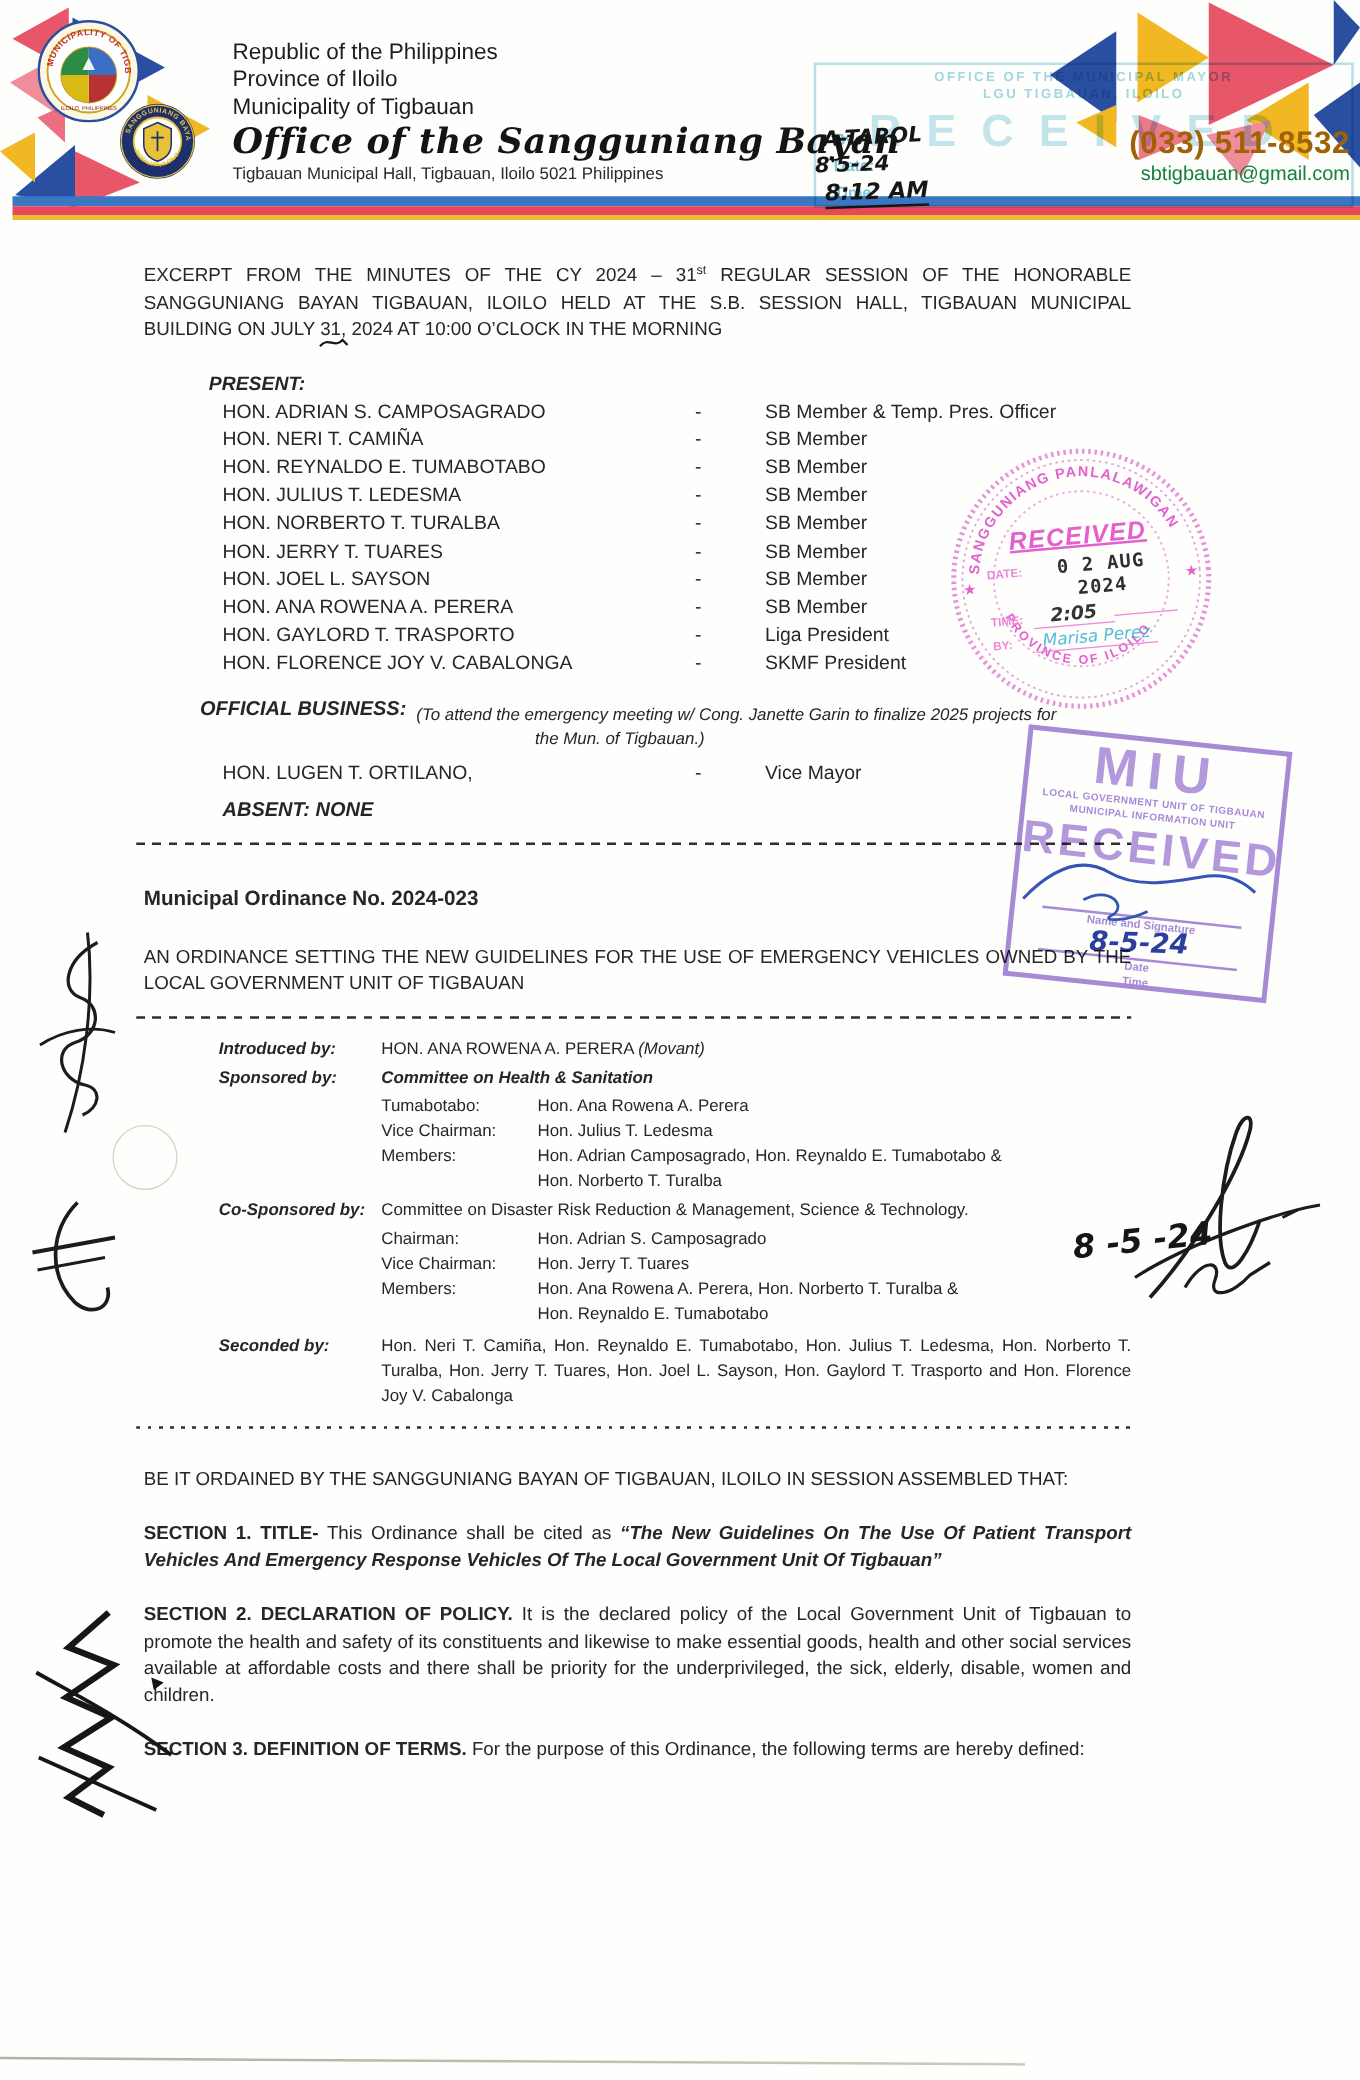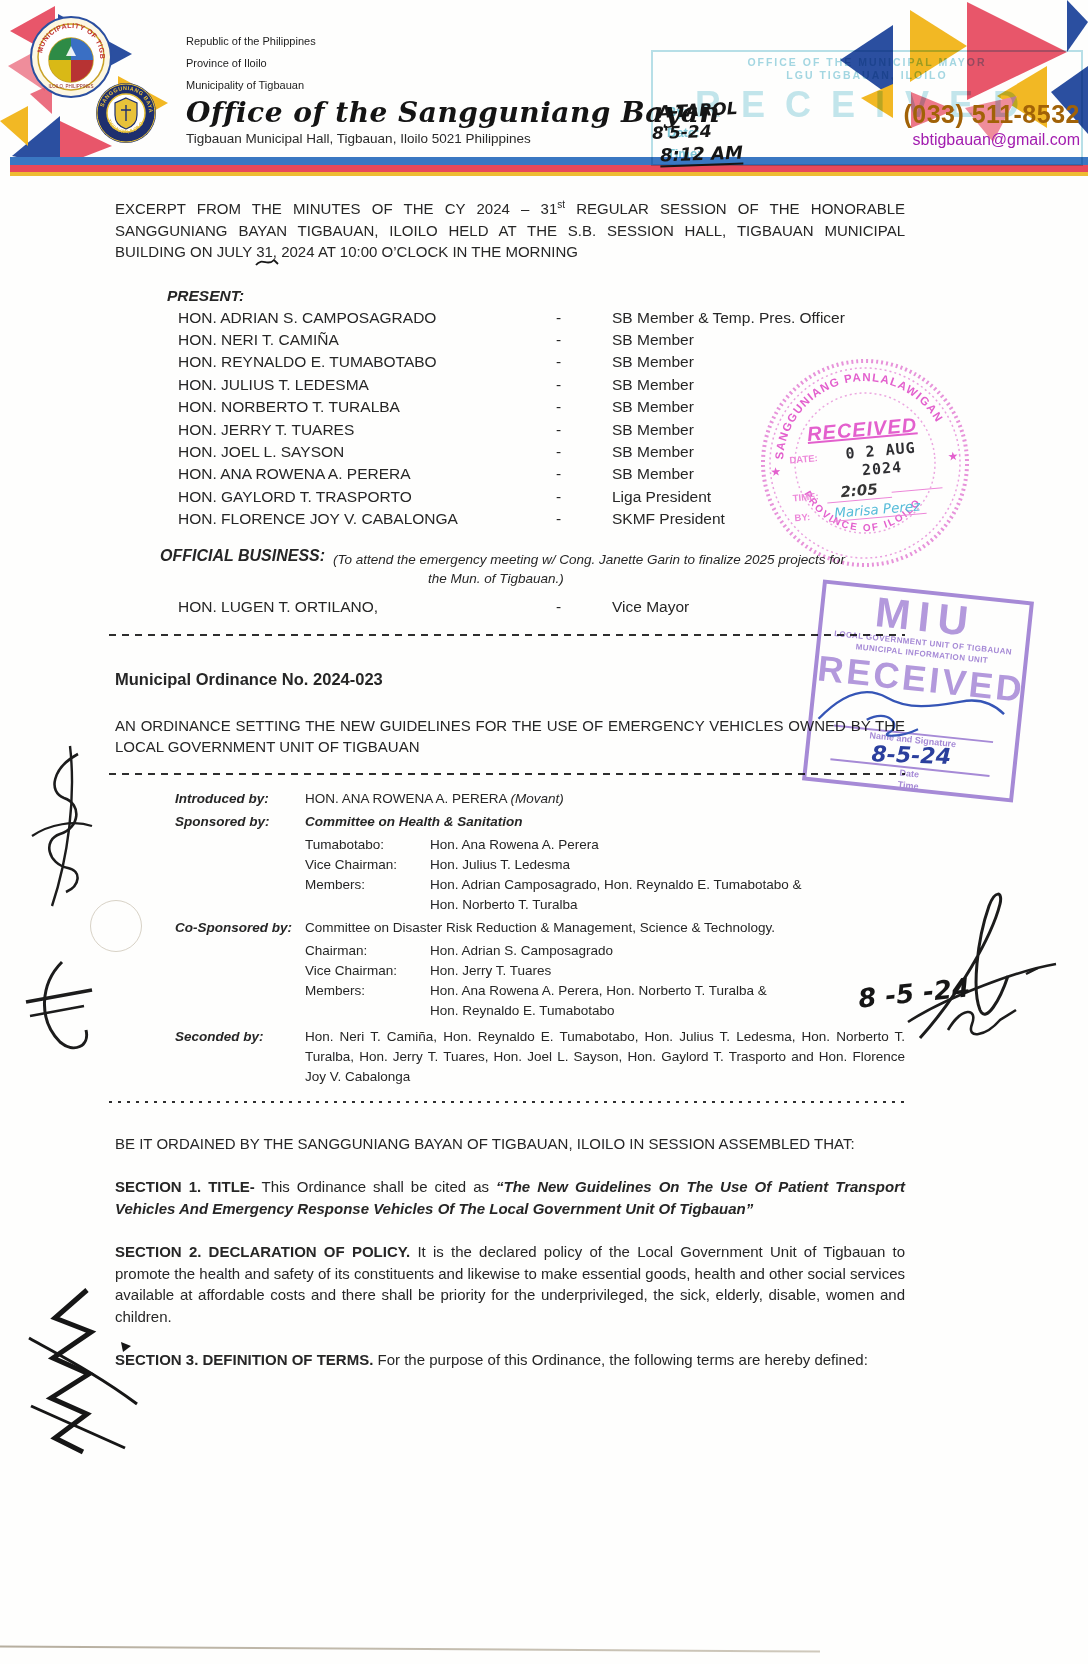--- a/index.html
+++ b/index.html
@@ -4,48 +4,48 @@
 <style>
   * { box-sizing: border-box; }
   html,body { margin:0; padding:0; background:#9a9a9a; }
   .page {
     position: relative; width: 1088px; height: 1664px;
     margin: 0 auto; background: #fefefd; overflow: hidden;
     font-family: "Liberation Sans", sans-serif; color: #262626;
   }
   
   .lh-text { position:absolute; left:186px; top:30px; }
-  .lh-line { font-size:11px; line-height:22px; color:#1d1d1d; }
+  .lh-line { font-size:18px; line-height:22px; color:#1d1d1d; }
   .lh-office { font-family:"DejaVu Serif", serif; font-style:italic; font-weight:bold;
                font-size:28px; line-height:34px; color:#141414; letter-spacing:0.5px; }
   .lh-address { font-size:13.5px; color:#2a2a2a; margin-top:1px; }
   .contact { position:absolute; left:790px; top:100px; width:290px; text-align:right; z-index:6; }
   .contact-phone { font-size:25px; font-weight:600; color:#a16207; letter-spacing:0.5px; }
-  .contact-email { font-size:16px; color:#a21caf; margin-top:2px; }
+  .contact-email { font-size:16px; color:#15803d; margin-top:2px; }
   .rule { position:absolute; left:10px; right:0; top:157px; z-index:2; }
   .rule .r-blue   { height:8px; }
   .rule .r-red    { height:7px; }
   .rule .r-yellow { height:4px; }
   .deco { position:absolute; z-index:1; }
   .seal { position:absolute; z-index:3; }
   
   .stamp-cyan { position:absolute; left:630px; top:50px; width:432px; height:116px;
     border:2px solid rgba(125,198,215,0.55); color:rgba(118,196,214,0.85);
     z-index:4; mix-blend-mode:multiply; padding-top:4px;margin-left:21px; }
   .sc-office { text-align:center; font-size:10.5px; font-weight:bold; letter-spacing:2px;
                color:rgba(125,198,215,0.7); line-height:13px; }
   .sc-title { text-align:center; font-size:36px; font-weight:bold; letter-spacing:20px;
               color:rgba(135,205,220,0.5); margin-top:2px; }
   .sc-label { position:absolute; left:14px; font-size:13px; font-weight:bold;
               color:rgba(118,196,214,0.9); }
   
   .hw { position:absolute; font-family:"DejaVu Sans", sans-serif; font-style:italic;
         font-weight:bold; color:#161616; z-index:7; white-space:nowrap; }
   
-  .doc { position:absolute; left:115px; top:188px; width:790px; z-index:5; }
+  .doc { position:absolute; left:115px; top:200px; width:790px; z-index:5; }
   .para { font-size:15px; line-height:21.5px; text-align:justify; }
   .sup { vertical-align:super; font-size:10px; }
   .day-num { position:relative; }
   .day-num svg { position:absolute; left:-2px; top:12px; }
   .present-head { margin:24px 0 2px 52px; font-weight:bold; font-style:italic; font-size:15.5px; }
   .m-grid { margin-left:63px; }
   .m-row { display:grid; grid-template-columns:368px 66px 1fr; font-size:15.5px; line-height:22.4px; }
   .m-dash { text-align:left; padding-left:10px; }
   .ob-block { margin:16px 0 0 45px; display:flex; }
   .ob-head { font-weight:bold; font-style:italic; font-size:16px; white-space:nowrap; }
@@ -267,20 +267,21 @@
         <span class="ob-note-l2" style="display:inline-block">the Mun. of Tigbauan.)</span>
       </span>
     </div>
     <div class="m-grid" style="margin-top:8px">
       <div class="m-row">
           <span>HON. LUGEN T. ORTILANO,</span>
           <span class="m-dash">-</span>
           <span>Vice Mayor</span>
         </div>
     </div>
+    <div class="absent">ABSENT: NONE</div>
 
     <div class="sep-dash"></div>
 
     <div class="ord-no">Municipal Ordinance No. 2024-023</div>
     <p class="para ord-title">AN ORDINANCE SETTING THE NEW GUIDELINES FOR THE USE OF EMERGENCY VEHICLES OWNED BY THE LOCAL GOVERNMENT UNIT OF TIGBAUAN</p>
 
     <div class="sep-dash" style="margin-top:13px"></div>
 
     <div class="sp">
       <div class="sp-row">

